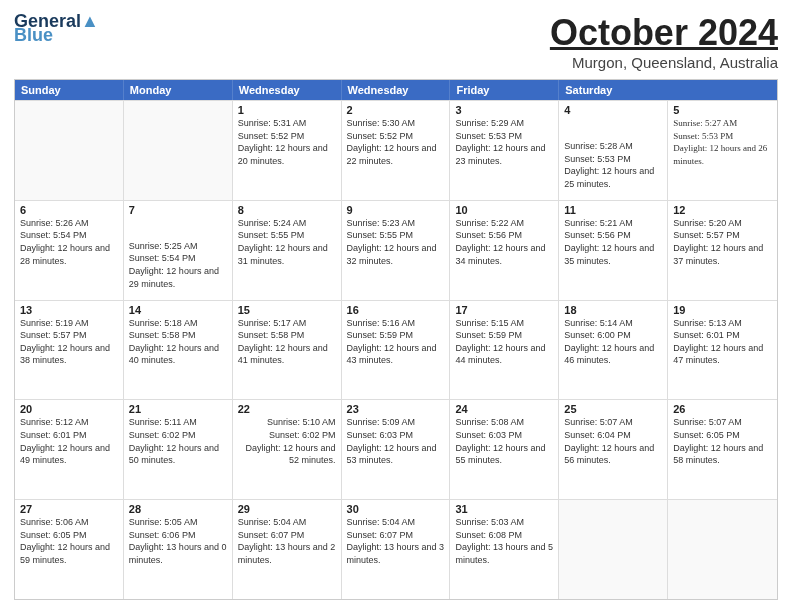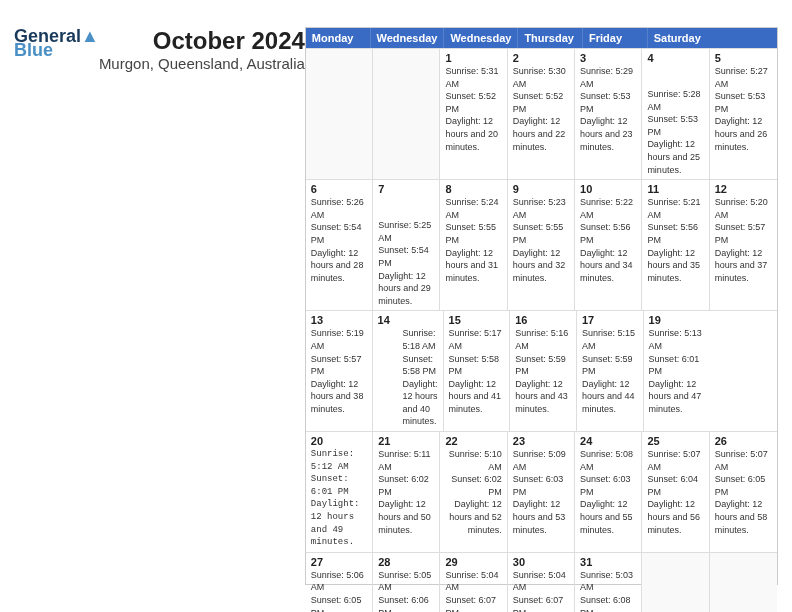--- a/index.html
+++ b/index.html
@@ -6,23 +6,23 @@
     body {
       width: 792px;
       height: 612px;
       font-family: Arial, sans-serif;
       background: #fff;
       overflow: hidden;
     }
     .page {
       width: 792px;
       height: 612px;
-      padding: 27px 14px;
-      display: flex;
-      flex-direction: row;
+      padding: 12px 14px;
+      display: flex;
+      flex-direction: column;
     }
     .header {
       display: flex;
       justify-content: space-between;
       align-items: flex-start;
       margin-bottom: 8px;
     }
     .logo {
       display: flex;
       flex-direction: column;
@@ -34,23 +34,24 @@
       color: #1a3a5c;
       line-height: 1;
     }
     .logo-text span {
       color: #4a90c4;
     }
     .title-area {
       text-align: right;
     }
     .main-title {
-      font-size: 24px;
+      font-size: 36px;
       font-weight: bold;
       color: #222;
+      text-decoration: underline;
     }
     .subtitle {
       font-size: 15px;
       color: #444;
     }
     .calendar {
       flex: 1;
       display: flex;
       flex-direction: column;
       border: 1px solid #ccc;
@@ -117,24 +118,24 @@
       <span class="logo-text" style="color:#4a90c4;font-size:18px;font-weight:bold;margin-top:-4px;">Blue</span>
     </div>
     <div class="title-area">
       <div class="main-title">October 2024</div>
       <div class="subtitle">Murgon, Queensland, Australia</div>
     </div>
   </div>
 
   <div class="calendar">
     <div class="calendar-header" id="cal-header">
+        <div class="cal-header-cell">Sunday</div>
         <div class="cal-header-cell">Monday</div>
         <div class="cal-header-cell">Wednesday</div>
         <div class="cal-header-cell">Wednesday</div>
-        <div class="cal-header-cell">Thursday</div>
         <div class="cal-header-cell">Friday</div>
         <div class="cal-header-cell">Saturday</div>
       </div>
     <div class="calendar-body" id="cal-body">
         <div class="cal-row">
           <div class="cal-cell empty"></div>
           <div class="cal-cell empty"></div>
           <div class="cal-cell">
             <span class="day-num">1</span>
             <div class="day-info" style="white-space: pre-line;">Sunrise: 5:31 AM
@@ -154,21 +155,21 @@
 Daylight: 12 hours and 23 minutes.</div>
           </div>
           <div class="cal-cell">
             <span class="day-num">4</span>
             <div class="day-info" style="white-space: pre-line; margin-top: 24px;">Sunrise: 5:28 AM
 Sunset: 5:53 PM
 Daylight: 12 hours and 25 minutes.</div>
           </div>
           <div class="cal-cell">
             <span class="day-num">5</span>
-            <div class="day-info" style="white-space: pre-line;">Sunrise: 5:27 AM
+            <div class="day-info" style="white-space: pre-line; font-family: Liberation Serif, serif;">Sunrise: 5:27 AM
 Sunset: 5:53 PM
 Daylight: 12 hours and 26 minutes.</div>
           </div>
         </div>
         <div class="cal-row">
           <div class="cal-cell">
             <span class="day-num">6</span>
             <div class="day-info" style="white-space: pre-line;">Sunrise: 5:26 AM
 Sunset: 5:54 PM
 Daylight: 12 hours and 28 minutes.</div>
@@ -212,21 +213,21 @@
         </div>
         <div class="cal-row">
           <div class="cal-cell">
             <span class="day-num">13</span>
             <div class="day-info" style="white-space: pre-line;">Sunrise: 5:19 AM
 Sunset: 5:57 PM
 Daylight: 12 hours and 38 minutes.</div>
           </div>
           <div class="cal-cell">
             <span class="day-num">14</span>
-            <div class="day-info" style="white-space: pre-line; margin-left: 25px;">Sunrise: 5:18 AM
+            <div class="day-info" style="white-space: pre-line;">Sunrise: 5:18 AM
 Sunset: 5:58 PM
 Daylight: 12 hours and 40 minutes.</div>
           </div>
           <div class="cal-cell">
             <span class="day-num">15</span>
             <div class="day-info" style="white-space: pre-line;">Sunrise: 5:17 AM
 Sunset: 5:58 PM
 Daylight: 12 hours and 41 minutes.</div>
           </div>
           <div class="cal-cell">
@@ -235,30 +236,36 @@
 Sunset: 5:59 PM
 Daylight: 12 hours and 43 minutes.</div>
           </div>
           <div class="cal-cell">
             <span class="day-num">17</span>
             <div class="day-info" style="white-space: pre-line;">Sunrise: 5:15 AM
 Sunset: 5:59 PM
 Daylight: 12 hours and 44 minutes.</div>
           </div>
           <div class="cal-cell">
+            <span class="day-num">18</span>
+            <div class="day-info" style="white-space: pre-line;">Sunrise: 5:14 AM
+Sunset: 6:00 PM
+Daylight: 12 hours and 46 minutes.</div>
+          </div>
+          <div class="cal-cell">
             <span class="day-num">19</span>
             <div class="day-info" style="white-space: pre-line;">Sunrise: 5:13 AM
 Sunset: 6:01 PM
 Daylight: 12 hours and 47 minutes.</div>
           </div>
         </div>
         <div class="cal-row">
           <div class="cal-cell">
             <span class="day-num">20</span>
-            <div class="day-info" style="white-space: pre-line; font-family: Liberation Mono, monospace;">Sunrise: 5:12 AM
+            <div class="day-info" style="white-space: pre-line;">Sunrise: 5:12 AM
 Sunset: 6:01 PM
 Daylight: 12 hours and 49 minutes.</div>
           </div>
           <div class="cal-cell">
             <span class="day-num">21</span>
             <div class="day-info" style="white-space: pre-line;">Sunrise: 5:11 AM
 Sunset: 6:02 PM
 Daylight: 12 hours and 50 minutes.</div>
           </div>
           <div class="cal-cell">

